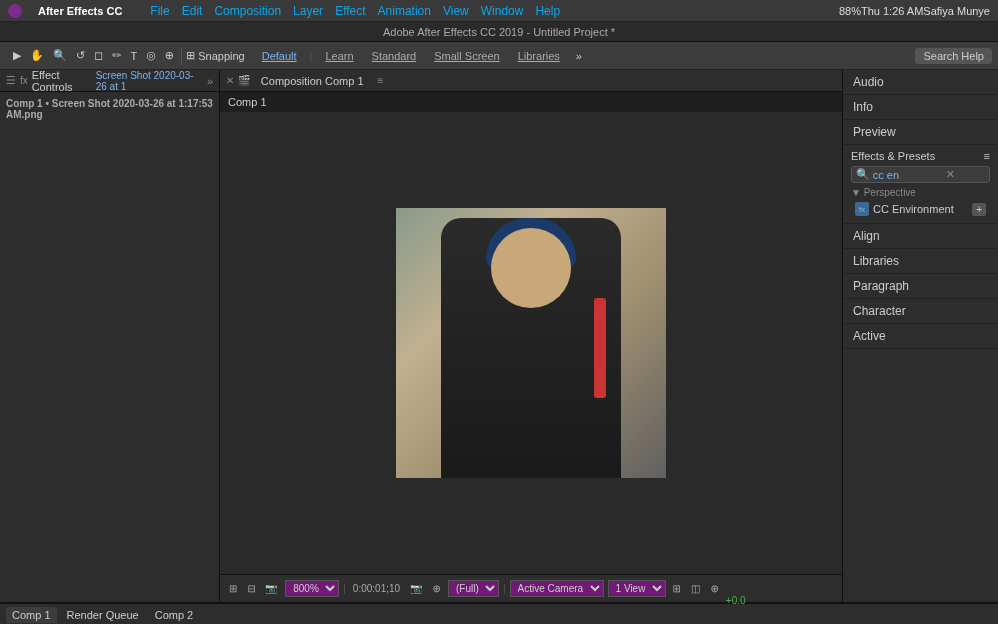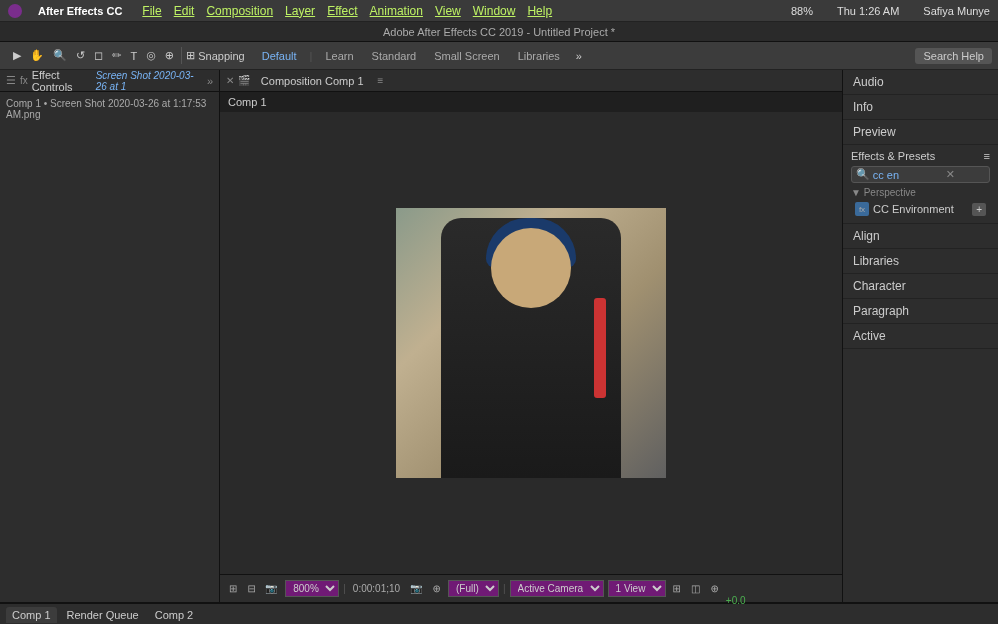--- a/index.html
+++ b/index.html
@@ -1,47 +1,47 @@
 <!DOCTYPE html>
 <html><head>
   <meta charset="utf-8">
   <style>
     * { margin: 0; padding: 0; box-sizing: border-box; }
     body { font-family: -apple-system, BlinkMacSystemFont, 'Helvetica Neue', Arial, sans-serif; font-size: 11px; background: #1a1a1a; color: #ccc; overflow: hidden; width: 998px; height: 624px; }
 
     
     #menubar { background: #3a3a3a; height: 22px; display: flex; align-items: center; padding: 0 8px; gap: 12px; border-bottom: 1px solid #222; }
     .menu-logo { width: 14px; height: 14px; background: #7a2d8c; border-radius: 50%; margin-right: 4px; }
-    .menu-app-name { color: #fff; font-weight: bold; font-size: 11px; margin-right: 8px; }
-    .menu-item { color: #bef264; font-size: 12px; cursor: pointer; text-decoration: underline; }
-    .menu-right { margin-left: auto; display: flex; align-items: center; gap: 24px; color: #ddd; font-size: 11px; }
+    .menu-app-name { color: #fff; font-weight: bold; font-size: 11px; margin-right: 16px; }
+    .menu-item { color: #0ea5e9; font-size: 12px; cursor: pointer; }
+    .menu-right { margin-left: auto; display: flex; align-items: center; gap: 0; color: #ddd; font-size: 11px; }
     .menu-right span { cursor: pointer; }
 
     
     #titlebar { background: #2a2a2a; height: 20px; display: flex; align-items: center; justify-content: center; font-size: 11px; color: #aaa; border-bottom: 1px solid #111; }
 
     
     #toolbar { background: #3c3c3c; height: 28px; display: flex; align-items: center; padding: 0 6px; gap: 4px; border-bottom: 1px solid #222; }
     .toolbar-group { display: flex; align-items: center; gap: 3px; padding: 0 4px; border-right: 1px solid #555; }
     .toolbar-btn { color: #ccc; cursor: pointer; font-size: 11px; padding: 2px 3px; }
     .toolbar-snapping { display: flex; align-items: center; gap: 3px; color: #ccc; font-size: 11px; }
     .toolbar-workspace { display: flex; align-items: center; gap: 8px; margin-left: 8px; }
-    .workspace-btn { color: #aaa; font-size: 11px; cursor: pointer; padding: 2px 5px; }
+    .workspace-btn { color: #aaa; font-size: 11px; cursor: pointer; padding: 2px 5px; text-decoration: underline; }
     .workspace-btn.active { color: #79b4f5; }
     .search-btn { margin-left: auto; background: #555; border: none; color: #ccc; padding: 2px 8px; font-size: 11px; border-radius: 3px; cursor: pointer; }
 
     
     #main { display: flex; height: calc(624px - 22px - 20px - 28px - 22px); }
 
     
     #left-panel { width: 220px; background: #2d2d2d; border-right: 1px solid #111; display: flex; flex-direction: column; }
     #effect-controls-tab { background: #2d2d2d; height: 22px; display: flex; align-items: center; padding: 0 6px; gap: 4px; border-bottom: 1px solid #111; font-size: 11px; }
     .ec-label { color: #ccc; }
-    .ec-file { color: #79b4f5; font-size: 10px; font-style: italic; }
-    .left-content { padding: 6px; flex: 1; }
+    .ec-file { color: #79b4f5; font-size: 10px; }
+    .left-content { padding: 6px; flex: 1; font-weight: bold; }
     .breadcrumb { font-size: 10px; color: #aaa; }
 
     
     #center-panel { flex: 1; background: #1f1f1f; display: flex; flex-direction: column; border-right: 1px solid #111; }
     #comp-tabs { background: #2d2d2d; height: 22px; display: flex; align-items: center; padding: 0 6px; gap: 4px; border-bottom: 1px solid #111; }
     .comp-tab { display: flex; align-items: center; gap: 4px; font-size: 11px; color: #ccc; cursor: pointer; padding: 2px 6px; }
     .comp-title { font-size: 11px; color: #ccc; padding: 4px 8px; }
     .preview-area { flex: 1; background: #2a2a2a; display: flex; align-items: center; justify-content: center; position: relative; }
     .preview-image { width: 270px; height: 270px; background: #444; position: relative; overflow: hidden; }
     
@@ -218,22 +218,22 @@
       </div>
       <div class="ep-item">
         <div class="ep-icon">fx</div>
         <span>CC Environment</span>
         <span class="ep-add-btn">+</span>
       </div>
     </div>
 
     <div class="right-panel-item">Align</div>
     <div class="right-panel-item">Libraries</div>
+    <div class="right-panel-item">Paragraph</div>
     <div class="right-panel-item">Character</div>
-    <div class="right-panel-item">Paragraph</div>
     <div class="right-panel-item">Active</div>
   </div>
 </div>
 
 <div id="bottom">
   <div id="timeline-tabs">
     <span class="tl-tab active">Comp 1</span>
     <span class="tl-tab">Render Queue</span>
     <span class="tl-tab">Comp 2</span>
   </div>

